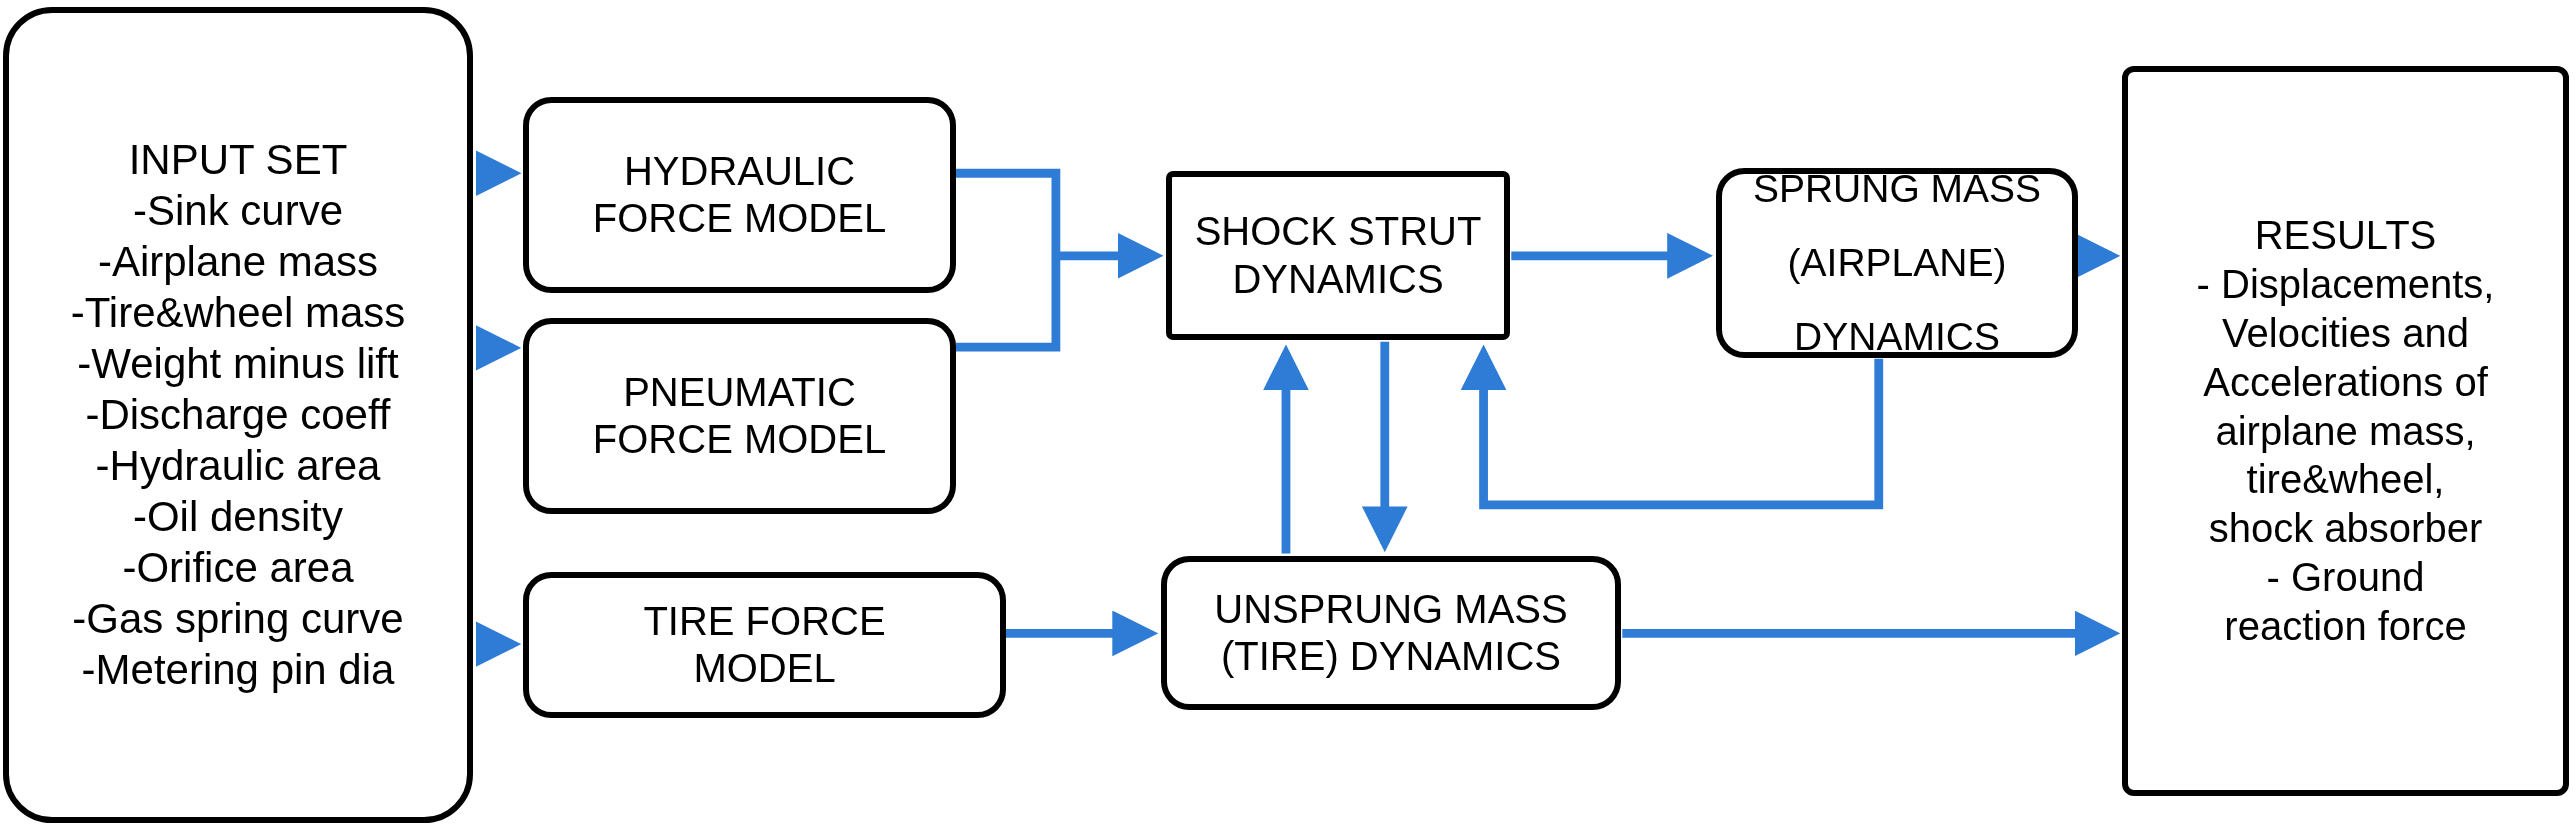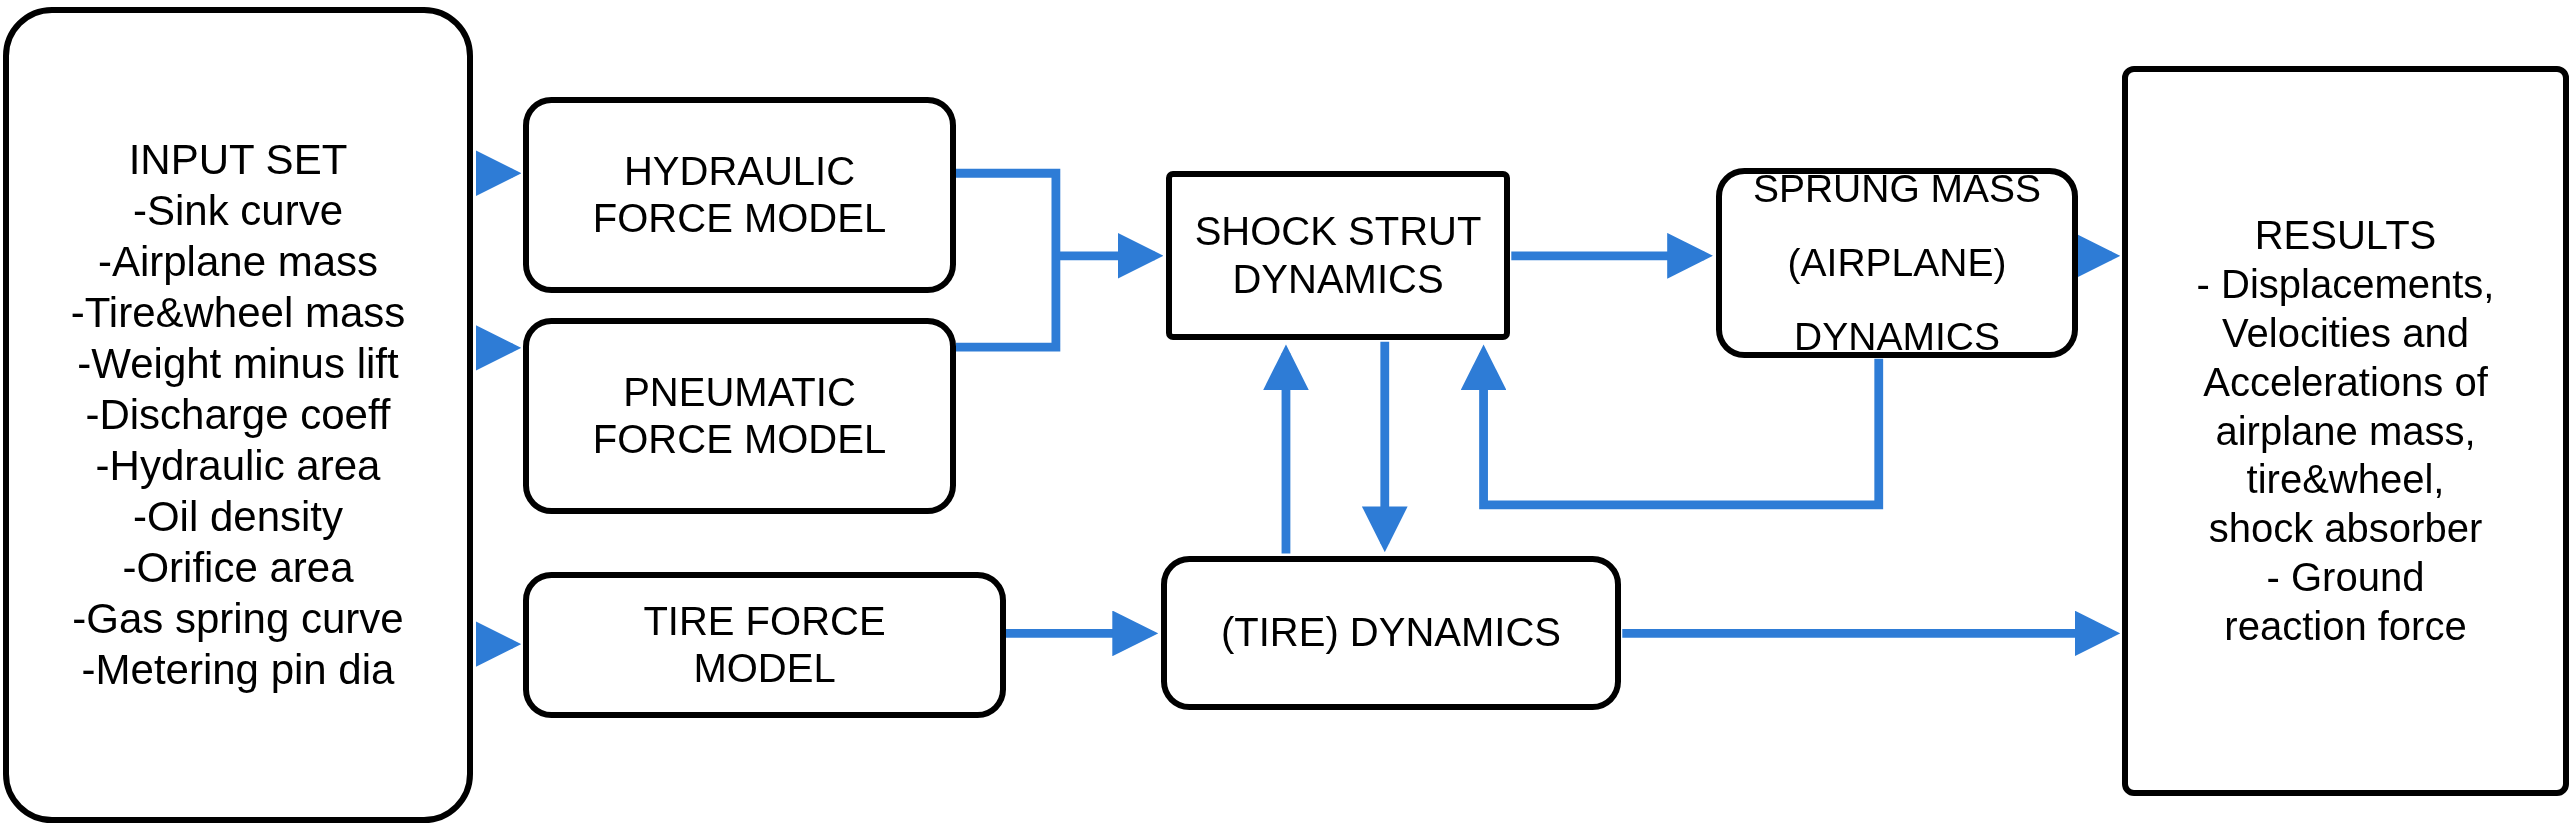--- a/index.html
+++ b/index.html
@@ -187,20 +187,21 @@
     <span class="line">(AIRPLANE)</span>
     <span class="line">DYNAMICS</span>
   </div>
 
   <div class="node" id="node-tire-force">
     <span class="line">TIRE FORCE</span>
     <span class="line">MODEL</span>
   </div>
 
   <div class="node" id="node-unsprung-mass">
+    <span class="line">UNSPRUNG MASS</span>
     <span class="line">(TIRE) DYNAMICS</span>
   </div>
 
   <div class="node" id="node-results">
     <span class="line">RESULTS</span>
     <span class="line">- Displacements,</span>
     <span class="line">Velocities and</span>
     <span class="line">Accelerations of</span>
     <span class="line">airplane mass,</span>
     <span class="line">tire&amp;wheel,</span>

